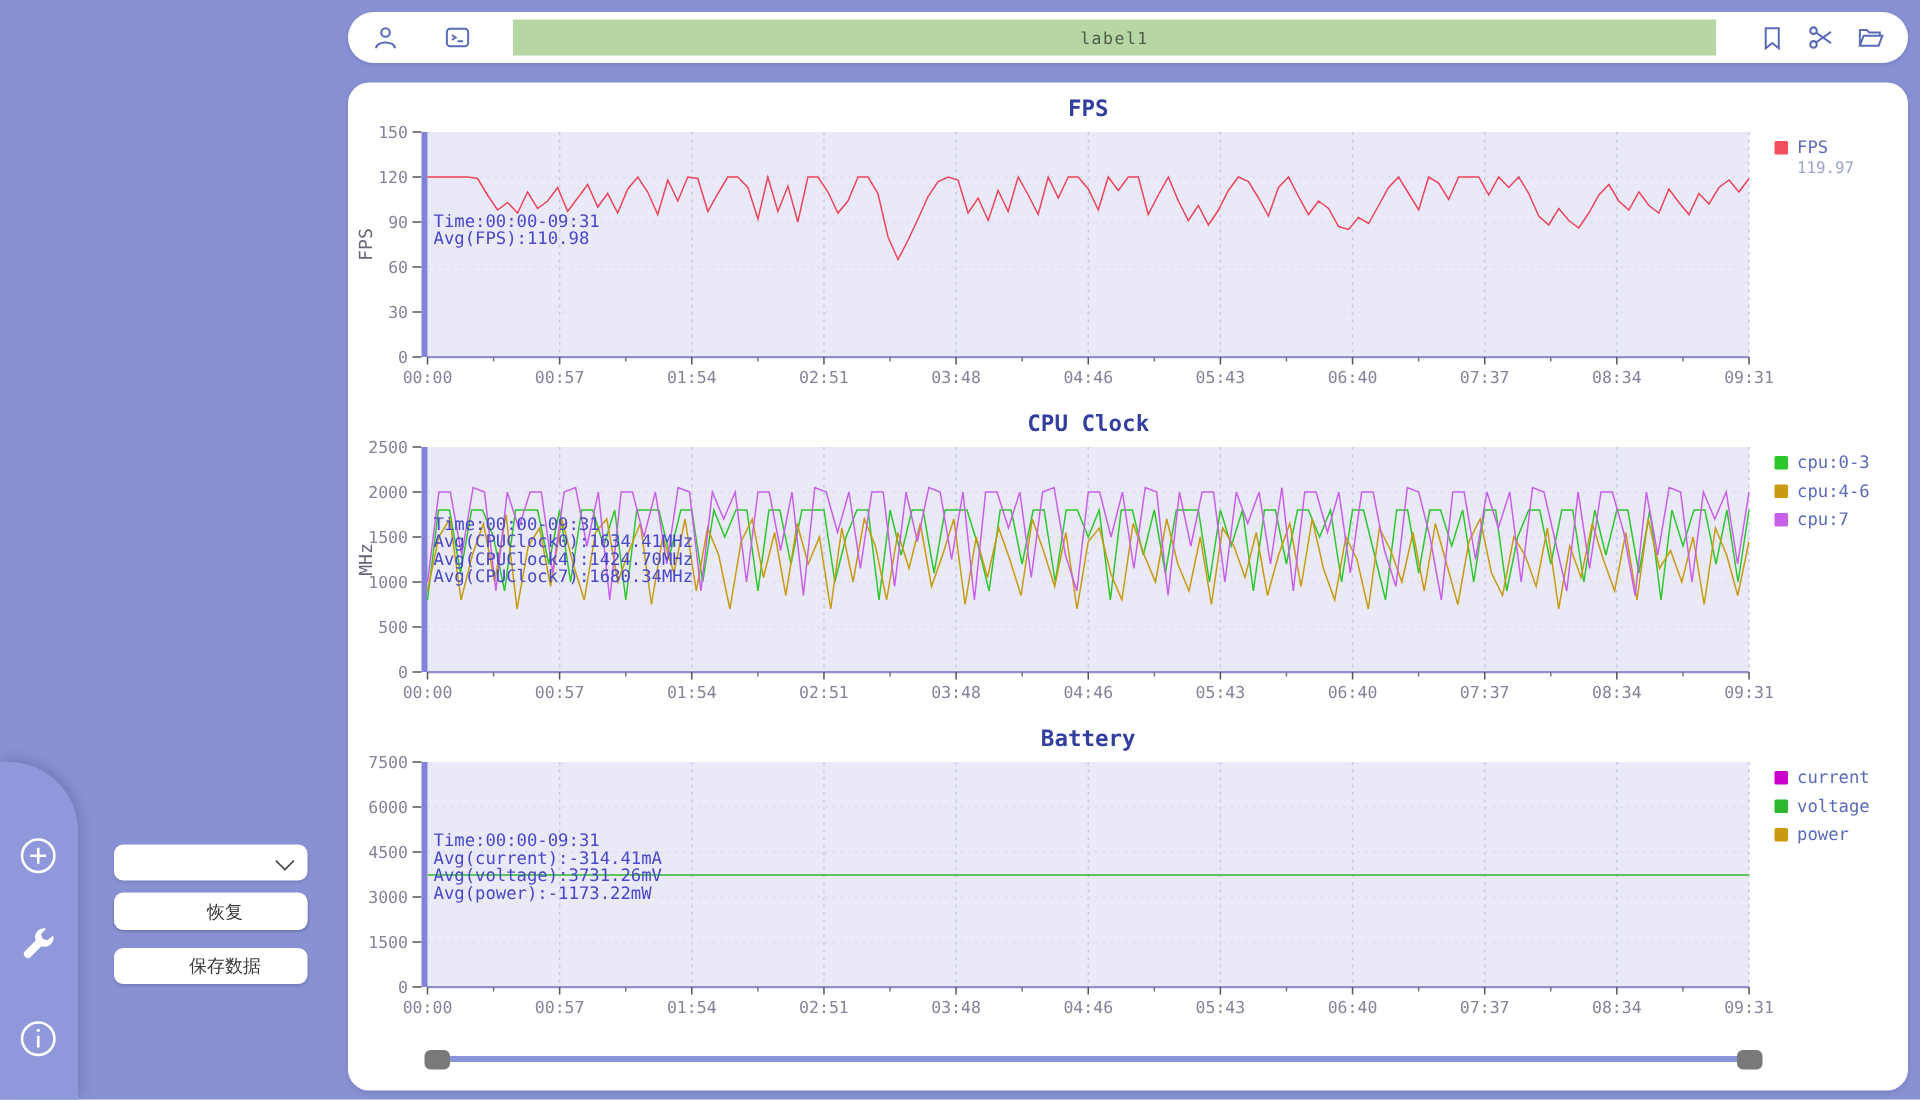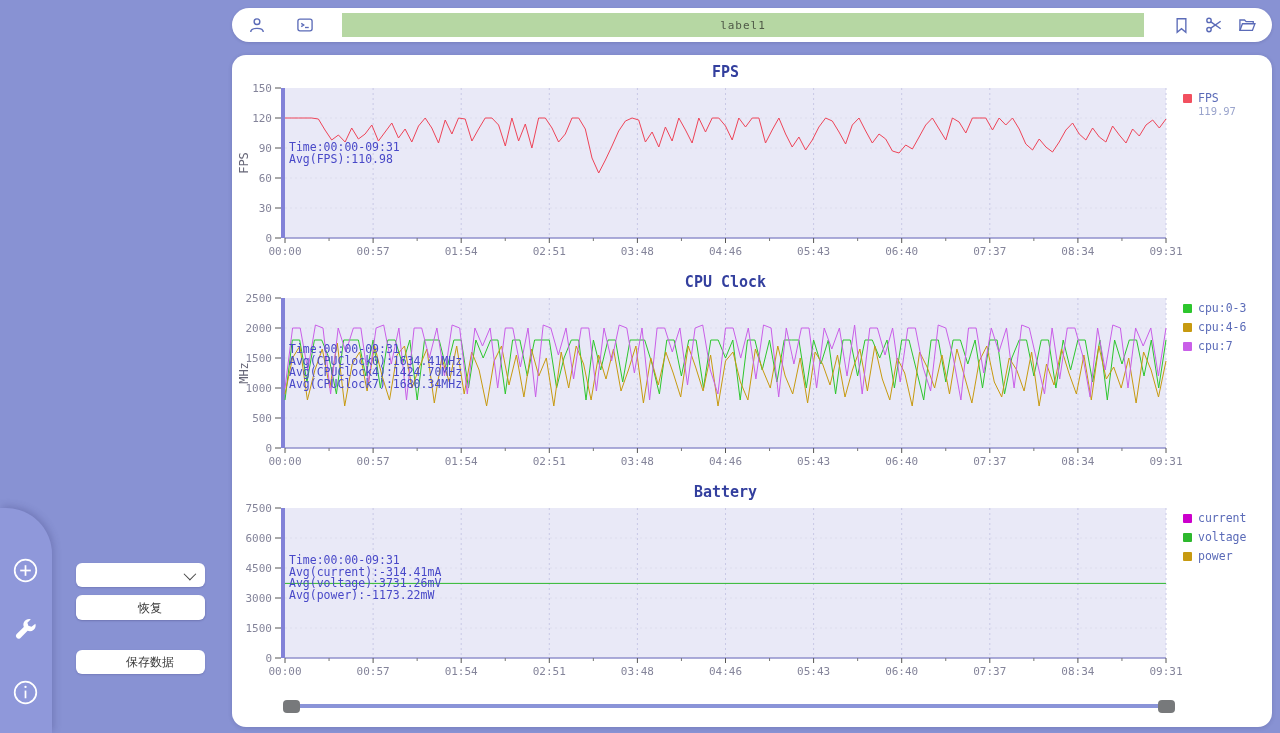--- a/index.html
+++ b/index.html
@@ -362,13 +362,13 @@
     </svg>
   </div>
 </div>
 
 <div class="ctl ctl-select" style="top:563px">
   <span></span>
   <span class="chev"></span>
 </div>
 <div class="ctl" style="top:595px">停止</div>
 <div class="ctl" style="top:596px">恢复</div>
-<div class="ctl" style="top:650px">保存数据</div>
+<div class="ctl" style="top:632px">保存数据</div>
 
 </body></html>

